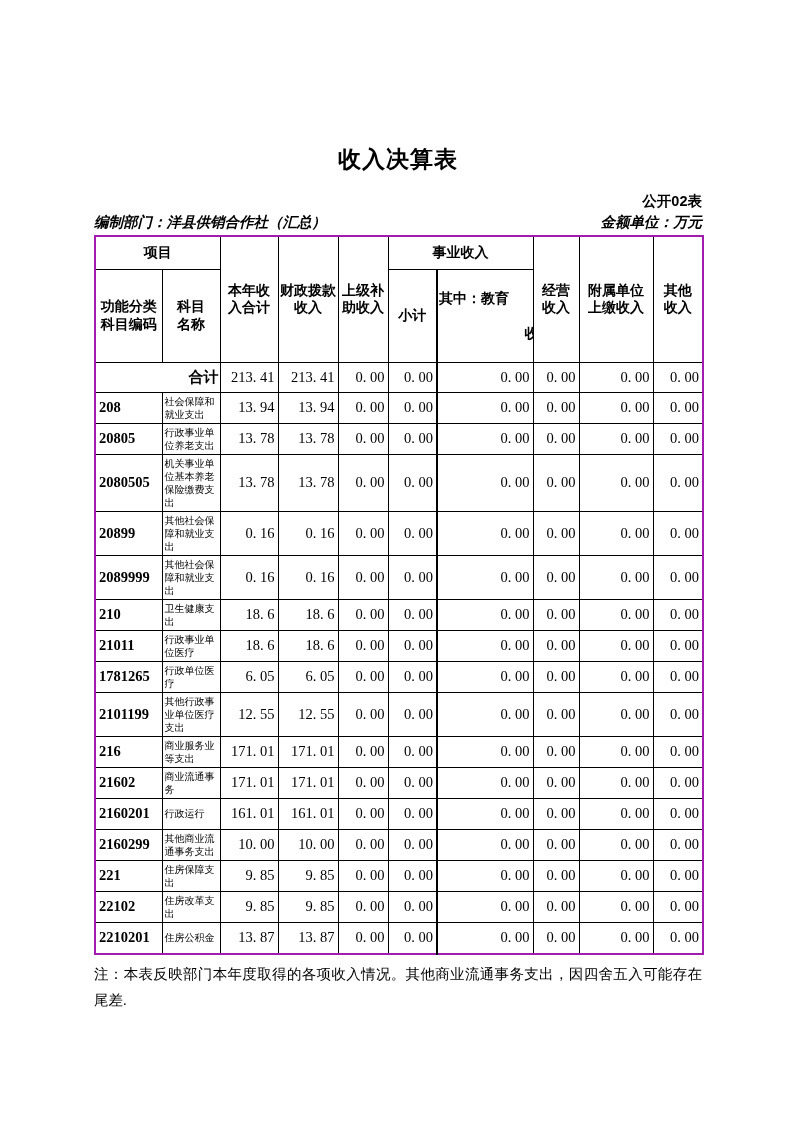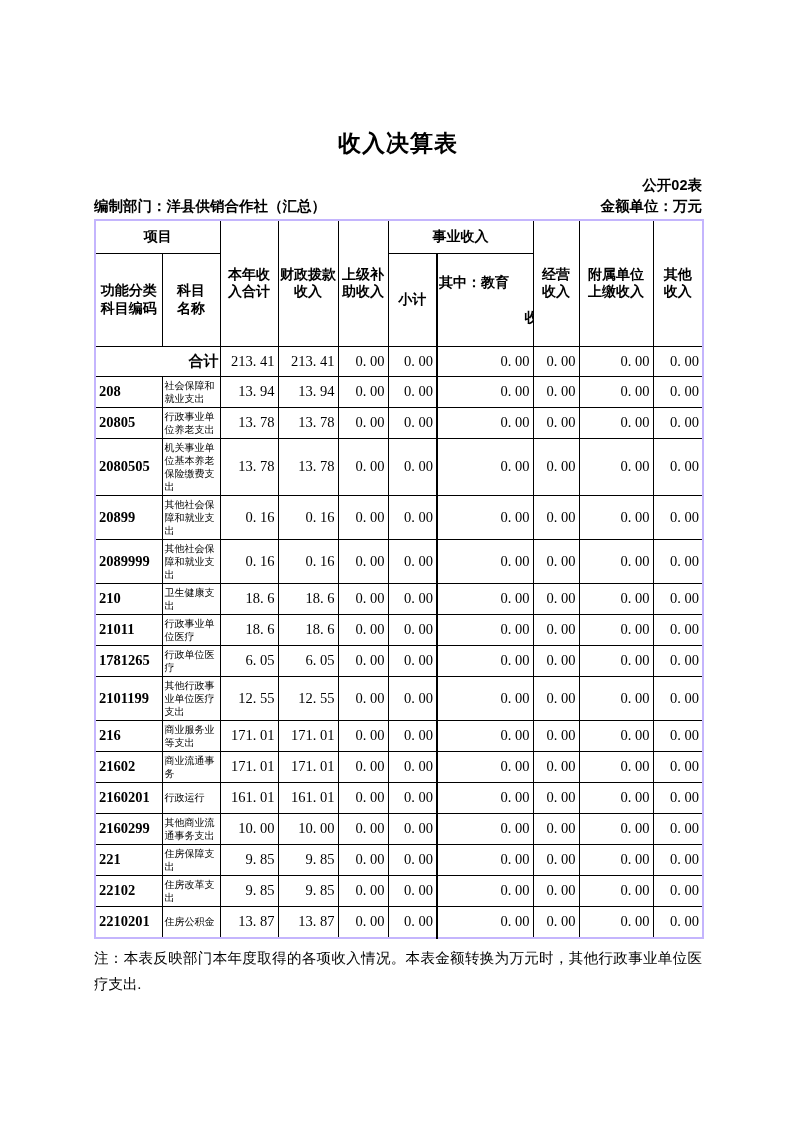--- a/index.html
+++ b/index.html
@@ -1,34 +1,34 @@
 <!DOCTYPE html>
 <html><head>
 <meta charset="utf-8">
 <style>
   html,body{margin:0;padding:0;background:#ffffff;}
   .page{
     width:793px;height:1122px;background:#ffffff;position:relative;
     font-family:"Liberation Sans", sans-serif;color:#000;overflow:hidden;
   }
-  .content{position:absolute;left:94px;top:0;width:608px;}
+  .content{position:absolute;left:94px;top:16px;width:608px;}
   .title{
     margin:0;padding-top:131px;text-align:center;
     font-size:23px;font-weight:bold;line-height:25px;letter-spacing:1px;
   }
   .table-code{
     margin-top:21px;text-align:right;font-size:14.5px;font-weight:bold;line-height:16px;
   }
   .meta-row{
     margin-top:5px;margin-bottom:4px;display:flex;justify-content:space-between;
-    font-size:14.5px;font-weight:bold;line-height:17px;
+    font-size:14.5px;font-weight:bold;line-height:17px;font-style:italic;
   }
   table.report{
     width:608px;border-collapse:collapse;table-layout:fixed;
-    border:2px solid #c4b5fd;
+    border:2px solid #a21caf;
   }
   table.report th, table.report td{
     border:1px solid #000;vertical-align:middle;overflow:hidden;
   }
   table.report th{
     font-weight:bold;font-size:14px;text-align:center;
     padding:2px 1px;white-space:pre-line;line-height:1.25;
   }
   .thr1 th{height:28px;}
   .thr2 th{height:76px;}
@@ -313,16 +313,16 @@
             <td class="cell-num">0. 00</td>
             <td class="cell-num">0. 00</td>
             <td class="cell-num thick-left">0. 00</td>
             <td class="cell-num">0. 00</td>
             <td class="cell-num">0. 00</td>
             <td class="cell-num">0. 00</td>
           </tr>
         </tbody>
     </table>
 
-    <p class="footnote">注：本表反映部门本年度取得的各项收入情况。本表金额转换为万元时，其他行政事业单位医疗支出.</p>
+    <p class="footnote">注：本表反映部门本年度取得的各项收入情况。其他商业流通事务支出，因四舍五入可能存在尾差.</p>
 
   </div>
 </div>
 
 </body></html>

